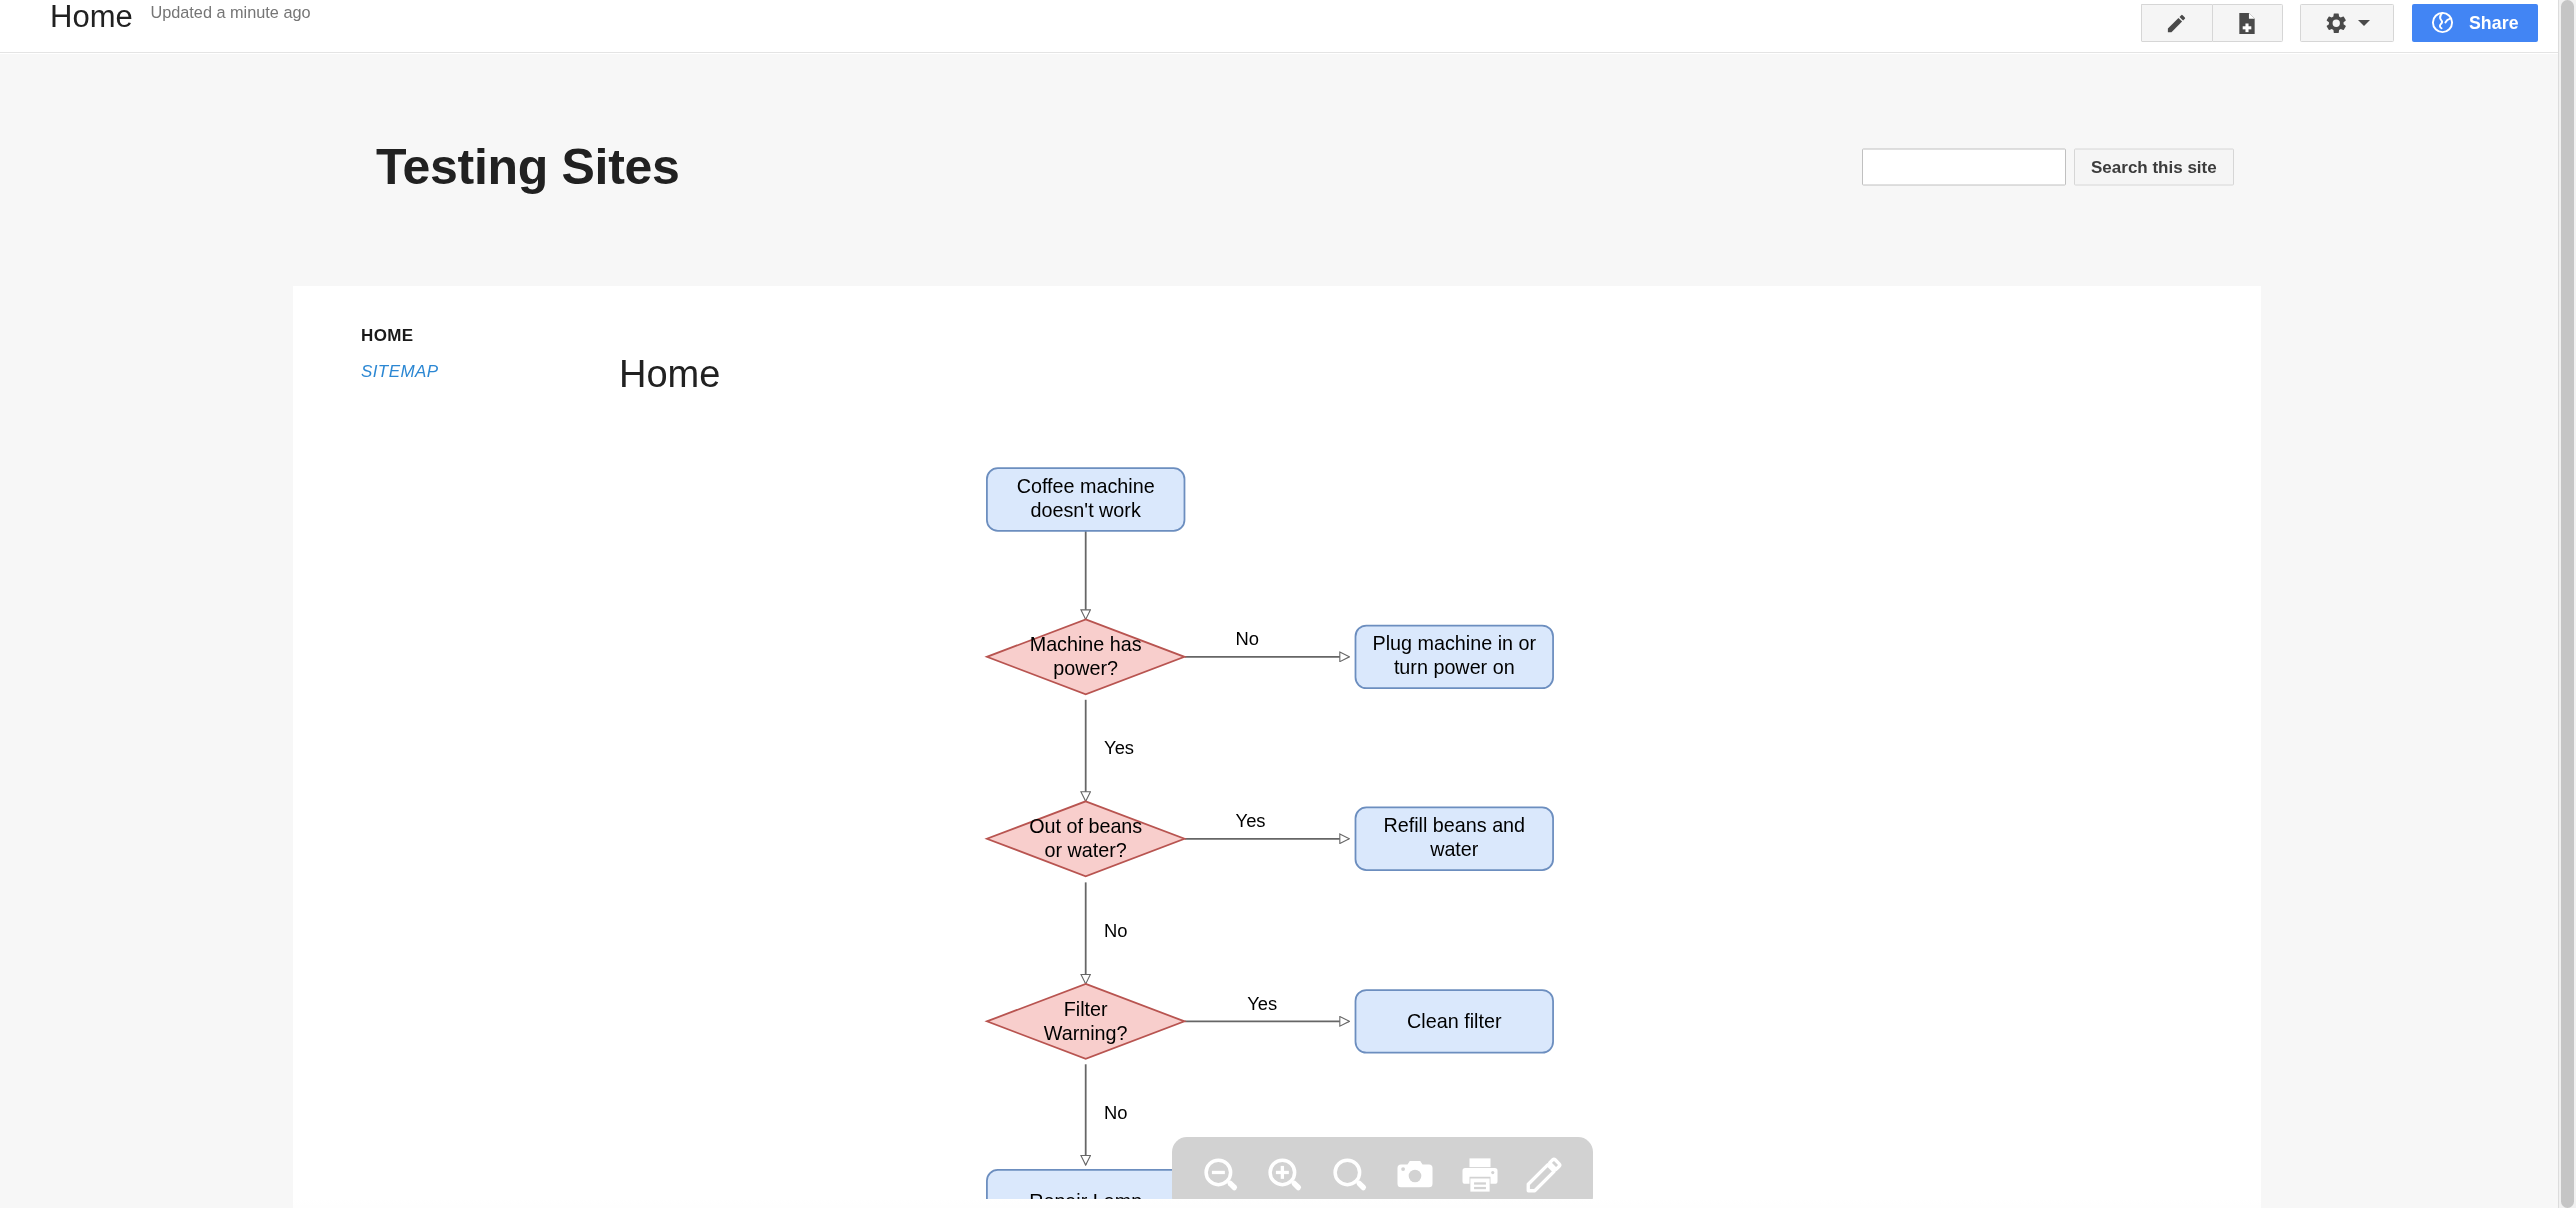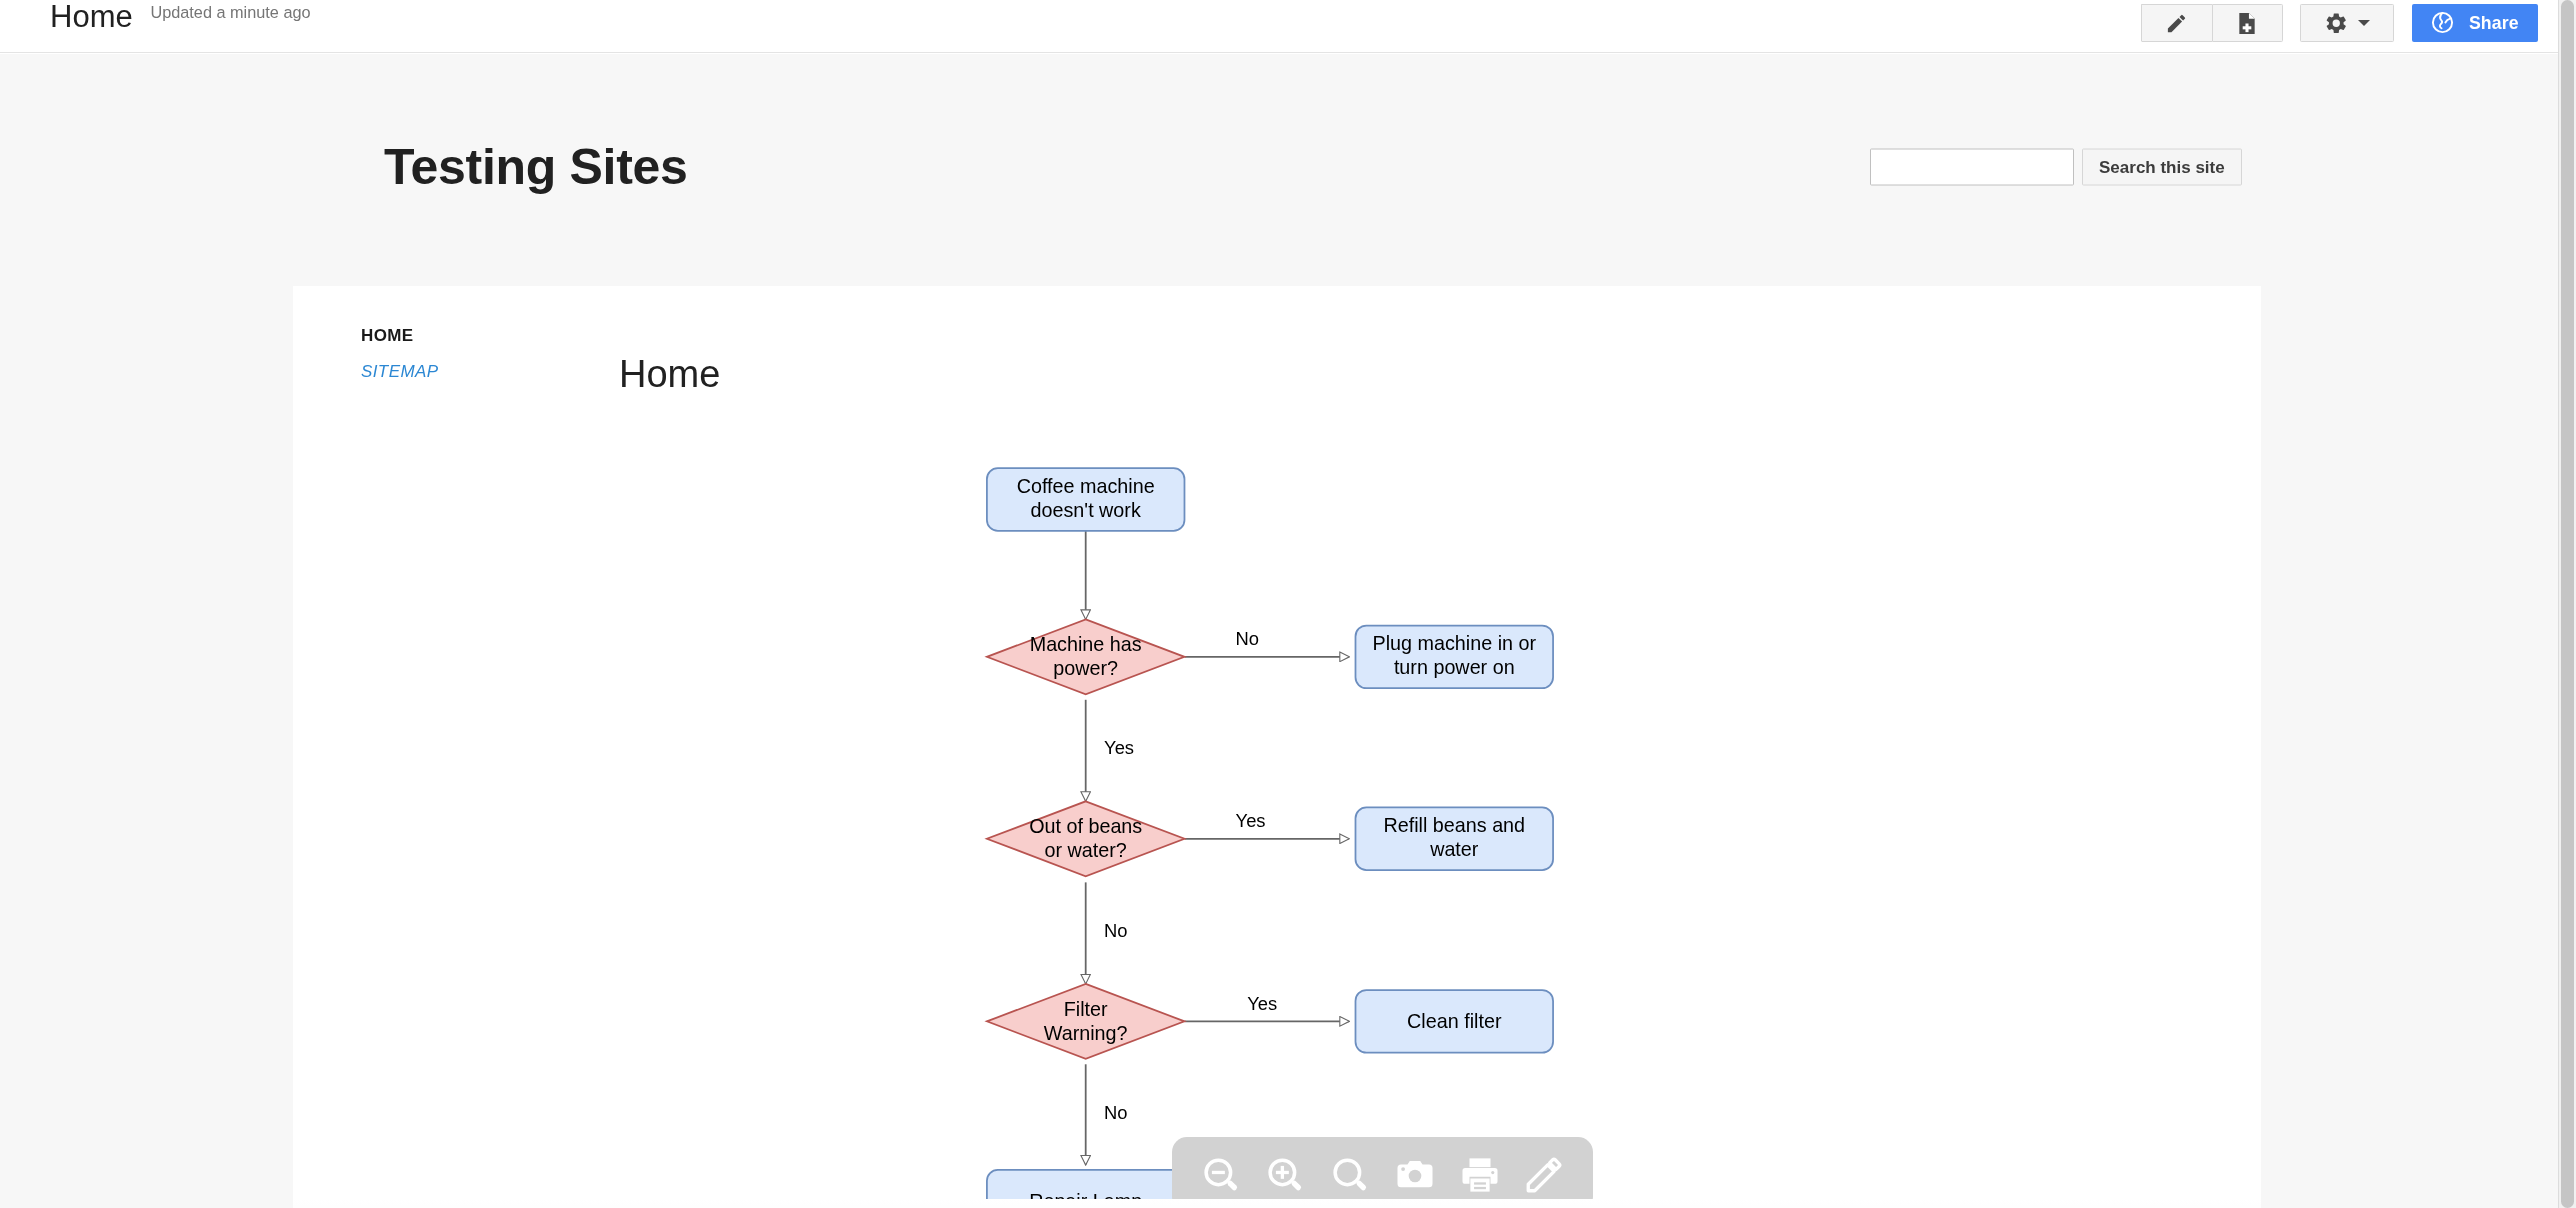--- a/index.html
+++ b/index.html
@@ -67,21 +67,21 @@
   #share-label { color: #fff; font-size: 17.7px; font-weight: bold; letter-spacing: 0.1px; }
 
   
   #site {
     position: absolute; left: 0; top: 54px;
     width: 2558px; height: 1155px;
     background: #f7f7f7;
   }
 
   #site-header {
-    position: absolute; left: 16px; top: 0;
+    position: absolute; left: 8px; top: 0;
     width: 2558px; height: 181px;
   }
   #site-title {
     position: absolute; left: 368px; top: 113px;
     font-size: 50px; font-weight: bold; color: #212121;
     letter-spacing: -0.3px;
     transform: translateY(-50%);
   }
   #search-wrap {
     position: absolute; right: 332px; top: 113px;

